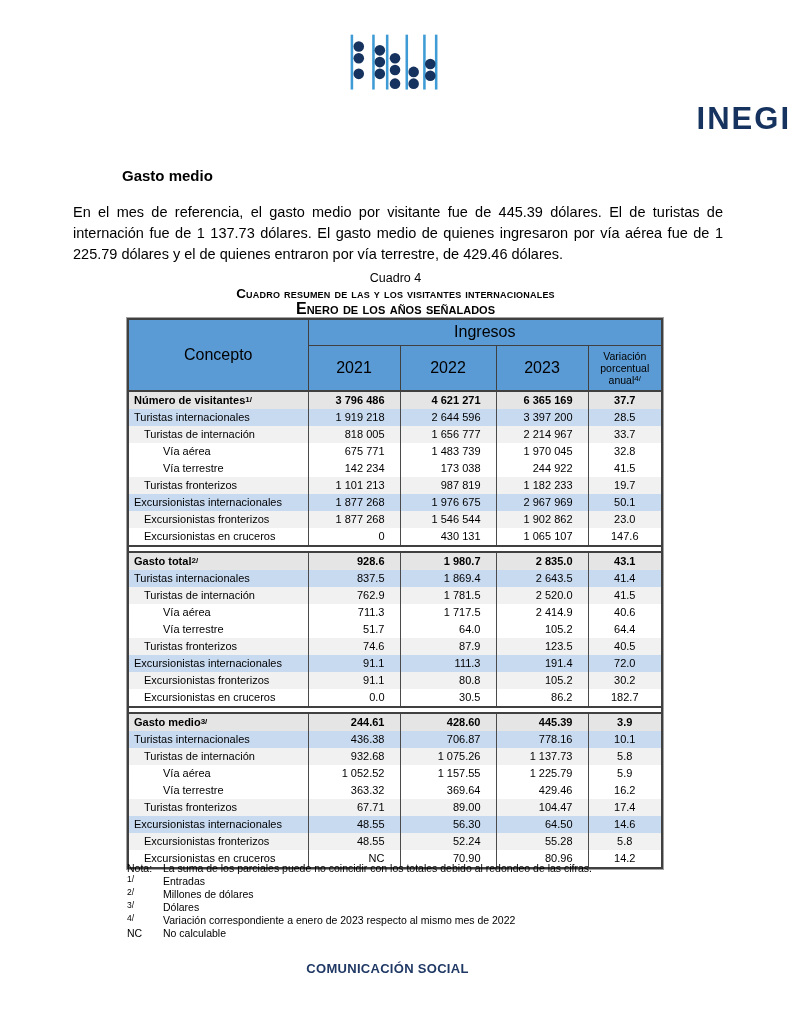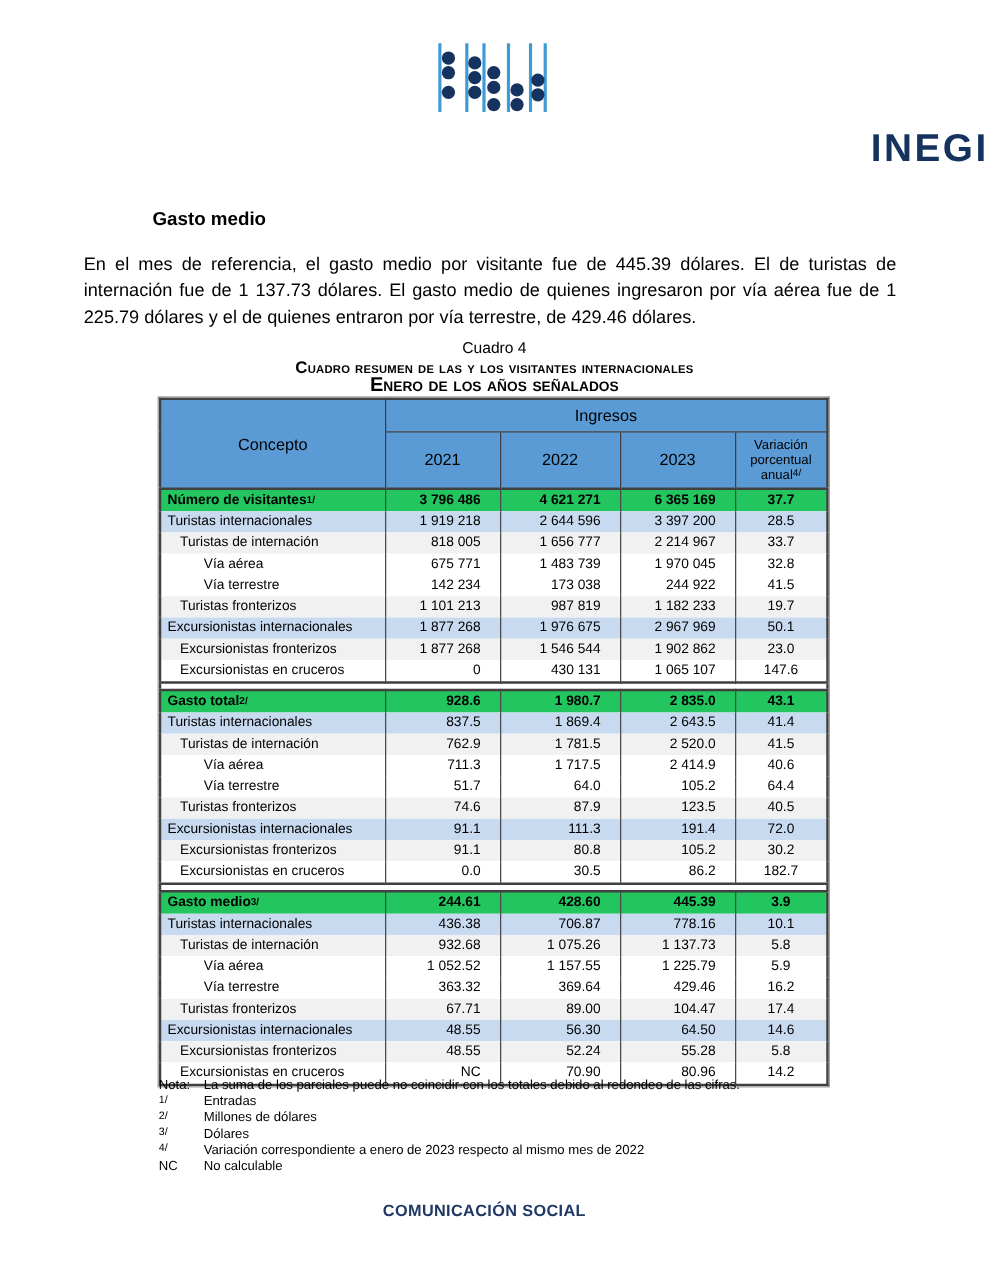--- a/index.html
+++ b/index.html
@@ -15,53 +15,53 @@
   .logo-wordmark {
     font-weight:bold; font-size:31px; line-height:1; letter-spacing:2px;
     color:#15335E; margin-top:3px;
   }
   
   .section-heading {
     position:absolute; top:167px; left:122px;
     font-size:15px; font-weight:bold;
   }
   .intro-paragraph {
-    position:absolute; top:202px; left:67px; width:650px;
+    position:absolute; top:202px; left:73px; width:650px;
     font-size:14.5px; line-height:21px; text-align:justify;
   }
   
   .table-captions { position:absolute; top:271px; left:0; right:0; text-align:center; }
   .cap-line1 { font-size:12.5px; line-height:15px; }
   .cap-line2 { font-size:13.5px; font-weight:bold; font-variant:small-caps; letter-spacing:.2px; line-height:16px; }
   .cap-line3 { font-size:16px; font-weight:bold; font-variant:small-caps; line-height:13px; }
   
   .table-wrap { position:absolute; left:127px; top:318px; }
   table.main {
     border-collapse:collapse; table-layout:fixed; width:534px;
     border:2px solid #404040; outline:1px solid #a2a2a2;
     font-size:11px;
   }
   thead th {
-    background:#5B9BD5; font-weight:normal; font-size:13px;
+    background:#5B9BD5; font-weight:normal; font-size:16px;
     text-align:center; vertical-align:middle;
   }
   th.h-concept { border-right:1px solid #404040; }
   tr.h-group th { height:26px; }
   tr.h-years th { height:46px; border-top:1px solid #404040; border-bottom:2px solid #404040; }
   tr.h-years th + th { border-left:1px solid #404040; }
   th.h-concept { border-bottom:2px solid #404040; }
   th.h-var { font-size:10.5px; line-height:12px; padding:0 5px; }
   th sup, td sup { font-size:8px; vertical-align:top; position:relative; top:-1px; }
   tbody td { height:17px; line-height:17px; padding:0; font-size:11px; }
   td.lbl { text-align:left; padding-left:5px; white-space:nowrap; }
   td.ind-1 { padding-left:15px; }
   td.ind-2 { padding-left:34px; }
   td.val { text-align:right; padding-right:15px; border-left:1px solid #4a4a4a; white-space:nowrap; }
   td.val.var { text-align:center; padding-right:0; }
-  tr.row-head { background:#22c55e; font-weight:bold; }
+  tr.row-head { background:#e5e5e5; font-weight:bold; }
   tr.row-lightblue { background:#C8DAF0; }
   tr.row-gray  { background:#F1F1F1; }
   tr.row-white { background:#FFFFFF; }
   tr.spacer td {
     height:6px; line-height:6px; background:#fff;
     border-top:2px solid #404040; border-bottom:2px solid #404040;
   }
   
   .footnotes { position:absolute; left:127px; top:862px; width:580px; font-size:10.5px; }
   .fn-line { display:flex; line-height:13px; }

